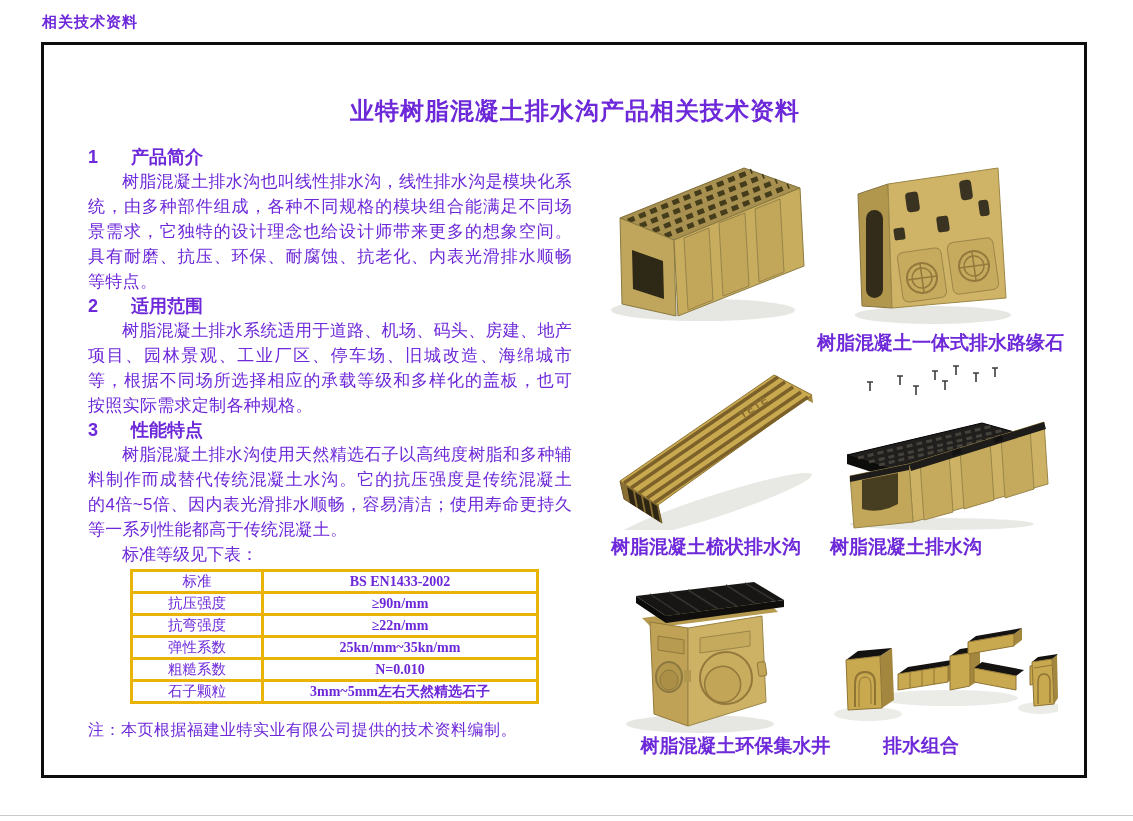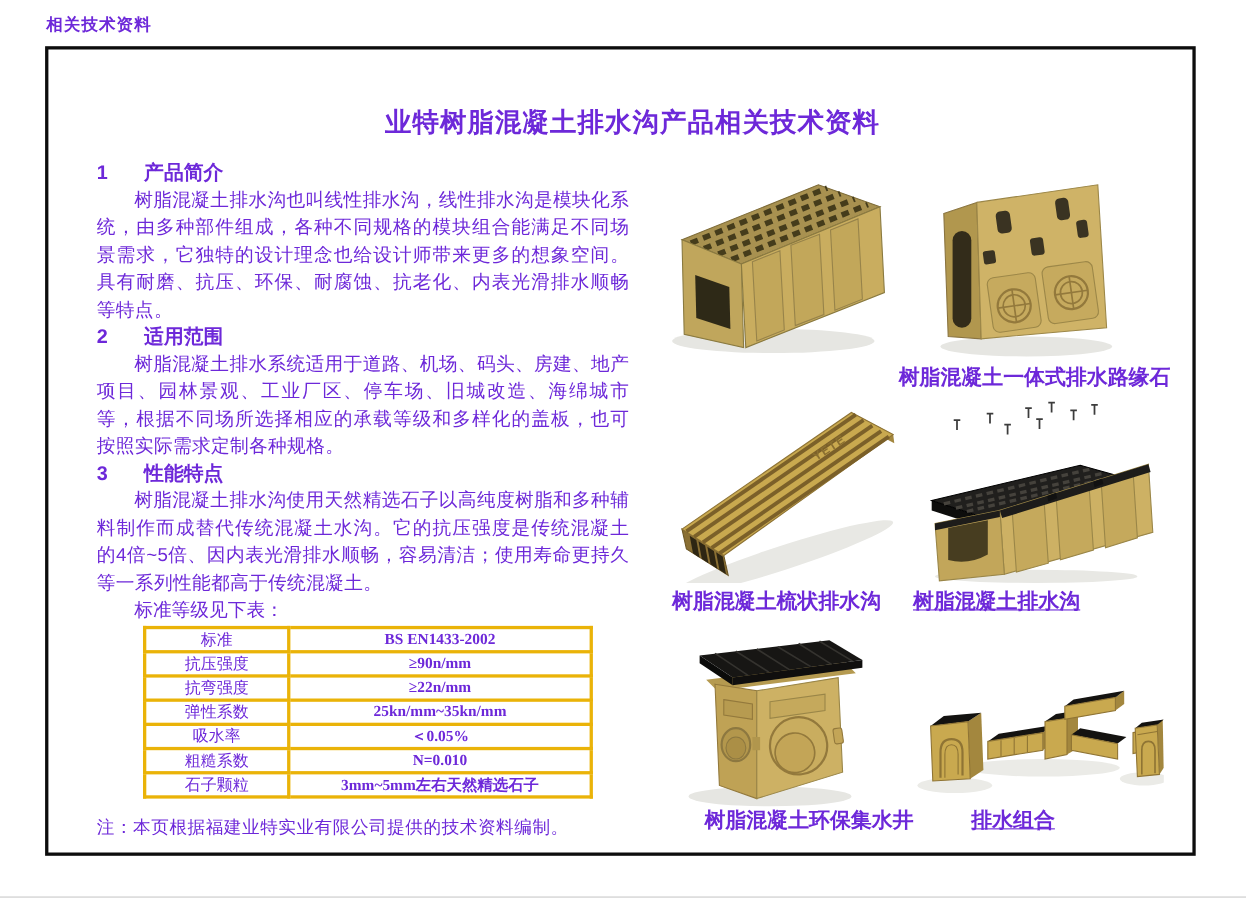--- a/index.html
+++ b/index.html
@@ -70,24 +70,20 @@
           </tr>
           <tr>
             <td class="lblcol">抗弯强度</td>
             <td class="valcol">≥22n/mm</td>
           </tr>
           <tr>
             <td class="lblcol">弹性系数</td>
             <td class="valcol">25kn/mm~35kn/mm</td>
           </tr>
           <tr>
-            <td class="lblcol">吸水率</td>
-            <td class="valcol">＜0.05%</td>
-          </tr>
-          <tr>
             <td class="lblcol">粗糙系数</td>
             <td class="valcol">N=0.010</td>
           </tr>
           <tr>
             <td class="lblcol">石子颗粒</td>
             <td class="valcol">3mm~5mm左右天然精选石子</td>
           </tr>
         </tbody>
       </table>
 
@@ -248,20 +244,20 @@
         <polygon points="234,61 239,56 240,100 236,106" fill="#a3873e"></polygon>
         <polygon points="214,64 234,61 240,56 220,59" fill="#131210"></polygon>
         <polygon points="214,64 234,61 236,106 216,108" fill="#c9a94f" stroke="#8f7434" stroke-width="1"></polygon>
         <path d="M220,106 L220,84 Q220,76 226,76 Q232,76 232,84 L232,105" fill="none" stroke="#8f7434" stroke-width="1.5"></path>
         <line x1="216" y1="70" x2="234" y2="67" stroke="#8f7434" stroke-width="1"></line>
       </svg>
     </div>
 
     <div class="cap" style="left:754px;top:285px;width:285px;">树脂混凝土一体式排水路缘石</div>
     <div class="cap" style="left:557px;top:489px;width:210px;">树脂混凝土梳状排水沟</div>
-    <div class="cap" style="left:767px;top:489px;width:190px;text-decoration:underline;">树脂混凝土排水沟</div>
+    <div class="cap" style="left:767px;top:489px;width:190px;">树脂混凝土排水沟</div>
     <div class="cap" style="left:553px;top:688px;width:205px;margin-left:36px;">树脂混凝土环保集水井</div>
-    <div class="cap" style="left:787px;top:688px;width:180px;text-decoration:underline;">排水组合</div>
+    <div class="cap" style="left:787px;top:688px;width:180px;">排水组合</div>
 
   </div>
 
   <div class="bottom-rule"></div>
 </div>
 
 </body></html>

